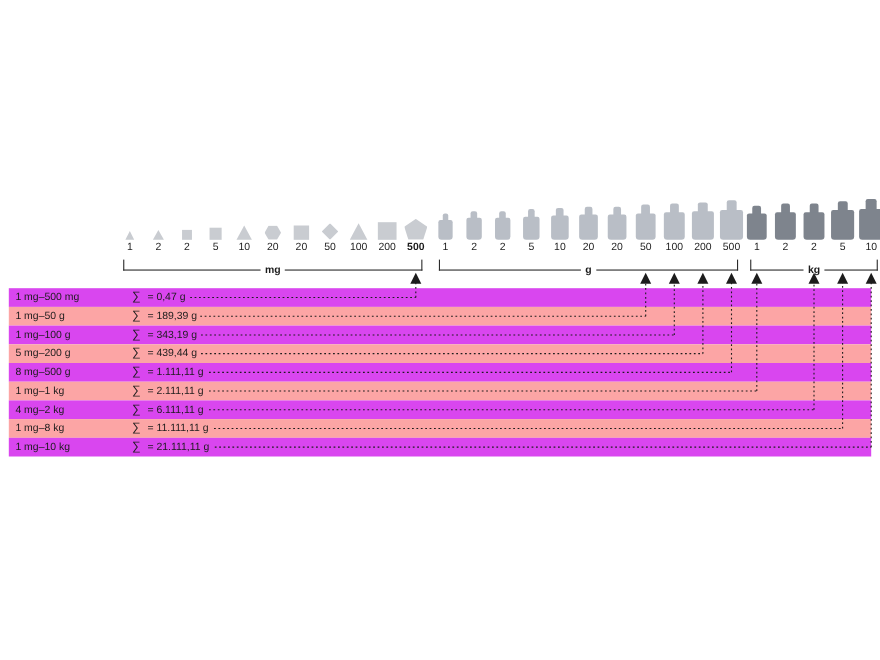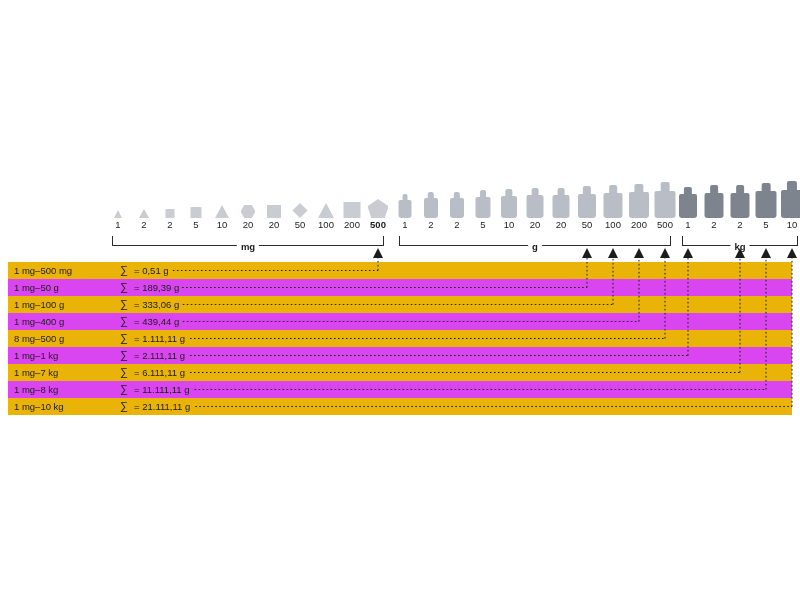--- a/index.html
+++ b/index.html
@@ -108,22 +108,22 @@
     position: absolute;
     left: 8px;
     top: 262px;
     width: 784px;
   }
   .trow {
     position: relative;
     height: 17px;
     box-sizing: border-box;
   }
-  .trow.alt { background: #eab308; text-decoration: underline; }
-  .trow.plain { background: #d946ef; }
+  .trow.alt { background: #d946ef; text-decoration: underline; }
+  .trow.plain { background: #fca5a5; }
   .rlabel {
     position: absolute;
     left: 6px;
     top: 3px;
     font-size: 9.5px;
     color: #1c1c1c;
     white-space: nowrap;
   }
   .rsigma {
     position: absolute;
@@ -324,49 +324,49 @@
       <div class="bracket" style="left: 399px; top: 236px; width: 272px;"></div>
       <div class="bracket-label" style="left: 535px; top: 246px;">g</div>
       <div class="bracket" style="left: 682px; top: 236px; width: 116px;"></div>
       <div class="bracket-label" style="left: 740px; top: 246px;">kg</div>
     </div>
 
   <div class="table" id="table">
       <div class="trow alt">
         <span class="rlabel">1 mg–500 mg</span>
         <span class="rsigma">∑</span>
-        <span class="rval">= 0,51 g</span>
+        <span class="rval">= 0,47 g</span>
       </div>
       <div class="trow plain">
         <span class="rlabel">1 mg–50 g</span>
         <span class="rsigma">∑</span>
         <span class="rval">= 189,39 g</span>
       </div>
       <div class="trow alt">
         <span class="rlabel">1 mg–100 g</span>
         <span class="rsigma">∑</span>
-        <span class="rval">= 333,06 g</span>
+        <span class="rval">= 343,19 g</span>
       </div>
       <div class="trow plain">
-        <span class="rlabel">1 mg–400 g</span>
+        <span class="rlabel">5 mg–200 g</span>
         <span class="rsigma">∑</span>
         <span class="rval">= 439,44 g</span>
       </div>
       <div class="trow alt">
         <span class="rlabel">8 mg–500 g</span>
         <span class="rsigma">∑</span>
         <span class="rval">= 1.111,11 g</span>
       </div>
       <div class="trow plain">
         <span class="rlabel">1 mg–1 kg</span>
         <span class="rsigma">∑</span>
         <span class="rval">= 2.111,11 g</span>
       </div>
       <div class="trow alt">
-        <span class="rlabel">1 mg–7 kg</span>
+        <span class="rlabel">4 mg–2 kg</span>
         <span class="rsigma">∑</span>
         <span class="rval">= 6.111,11 g</span>
       </div>
       <div class="trow plain">
         <span class="rlabel">1 mg–8 kg</span>
         <span class="rsigma">∑</span>
         <span class="rval">= 11.111,11 g</span>
       </div>
       <div class="trow alt">
         <span class="rlabel">1 mg–10 kg</span>

